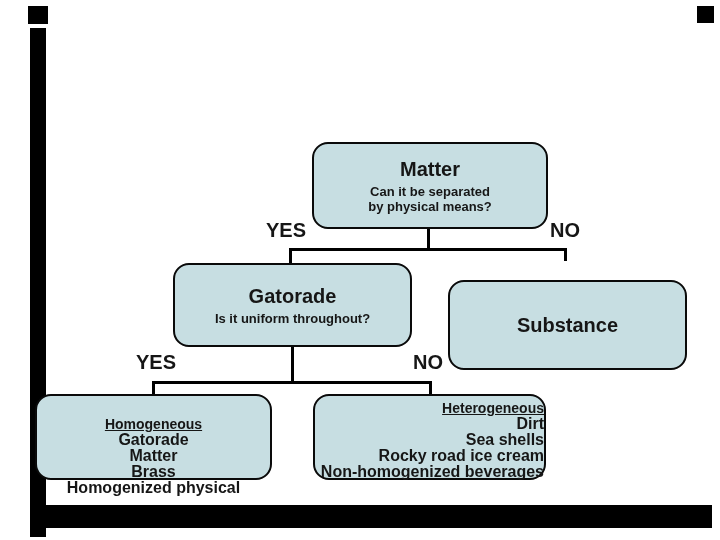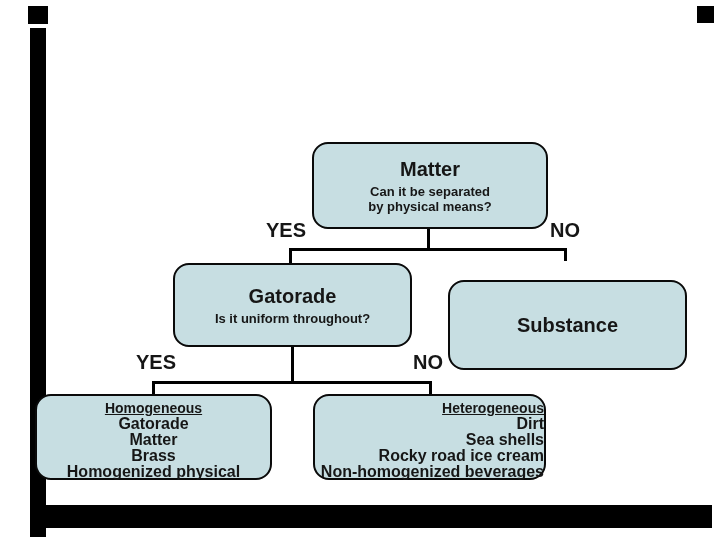--- a/index.html
+++ b/index.html
@@ -25,21 +25,21 @@
     background: #c7dee2;
     border: 2px solid #0a0a0a;
     border-radius: 16px;
     box-sizing: border-box;
     text-align: center;
   }
   #box-matter    { left: 312px; top: 142px; width: 236px; height: 87px; padding-top: 13px; }
   #box-mixture   { left: 173px; top: 263px; width: 239px; height: 84px; padding-top: 19px; }
   #box-substance { left: 448px; top: 260px; width: 239px; height: 90px;
                    display: flex; align-items: center; justify-content: center; margin-top: 20px; }
-  #box-homogeneous    { left: 35px;  top: 394px; width: 237px; height: 86px; padding-top: 4px; }
+  #box-homogeneous    { left: 35px;  top: 394px; width: 237px; height: 86px; padding-top: 20px; }
   #box-heterogeneous  { left: 313px; top: 394px; width: 233px; height: 86px; padding-top: 4px; text-align: right; }
 
   .node-title    { font-size: 20px; font-weight: bold; line-height: 24px; }
   .node-subtitle { font-size: 13px; font-weight: bold; line-height: 15px; margin-top: 3px; }
   .node-sub2     { font-size: 13px; font-weight: bold; line-height: 15px; }
   .list-line     { font-size: 16px; font-weight: bold; line-height: 16px; }
   .list-heading  { font-size: 14px; font-weight: bold; line-height: 16px; text-decoration: underline; }
 
   
   .cline { position: absolute; background: #000000; }

